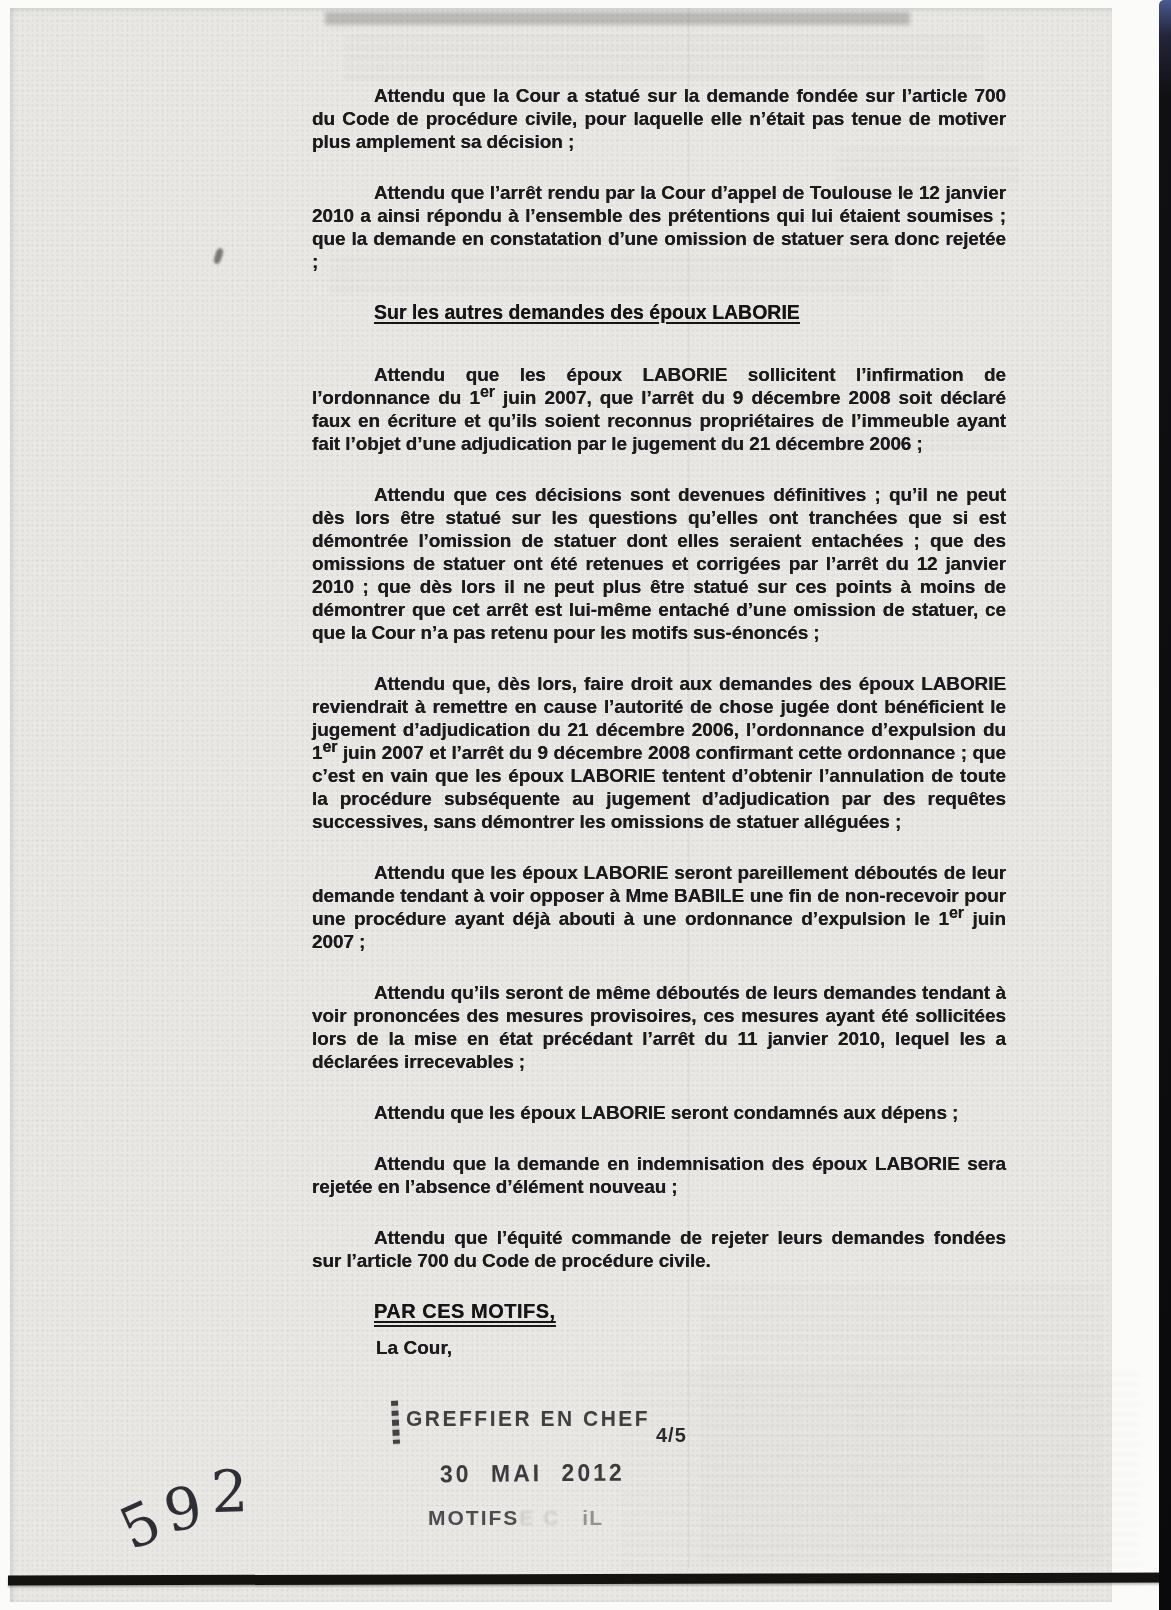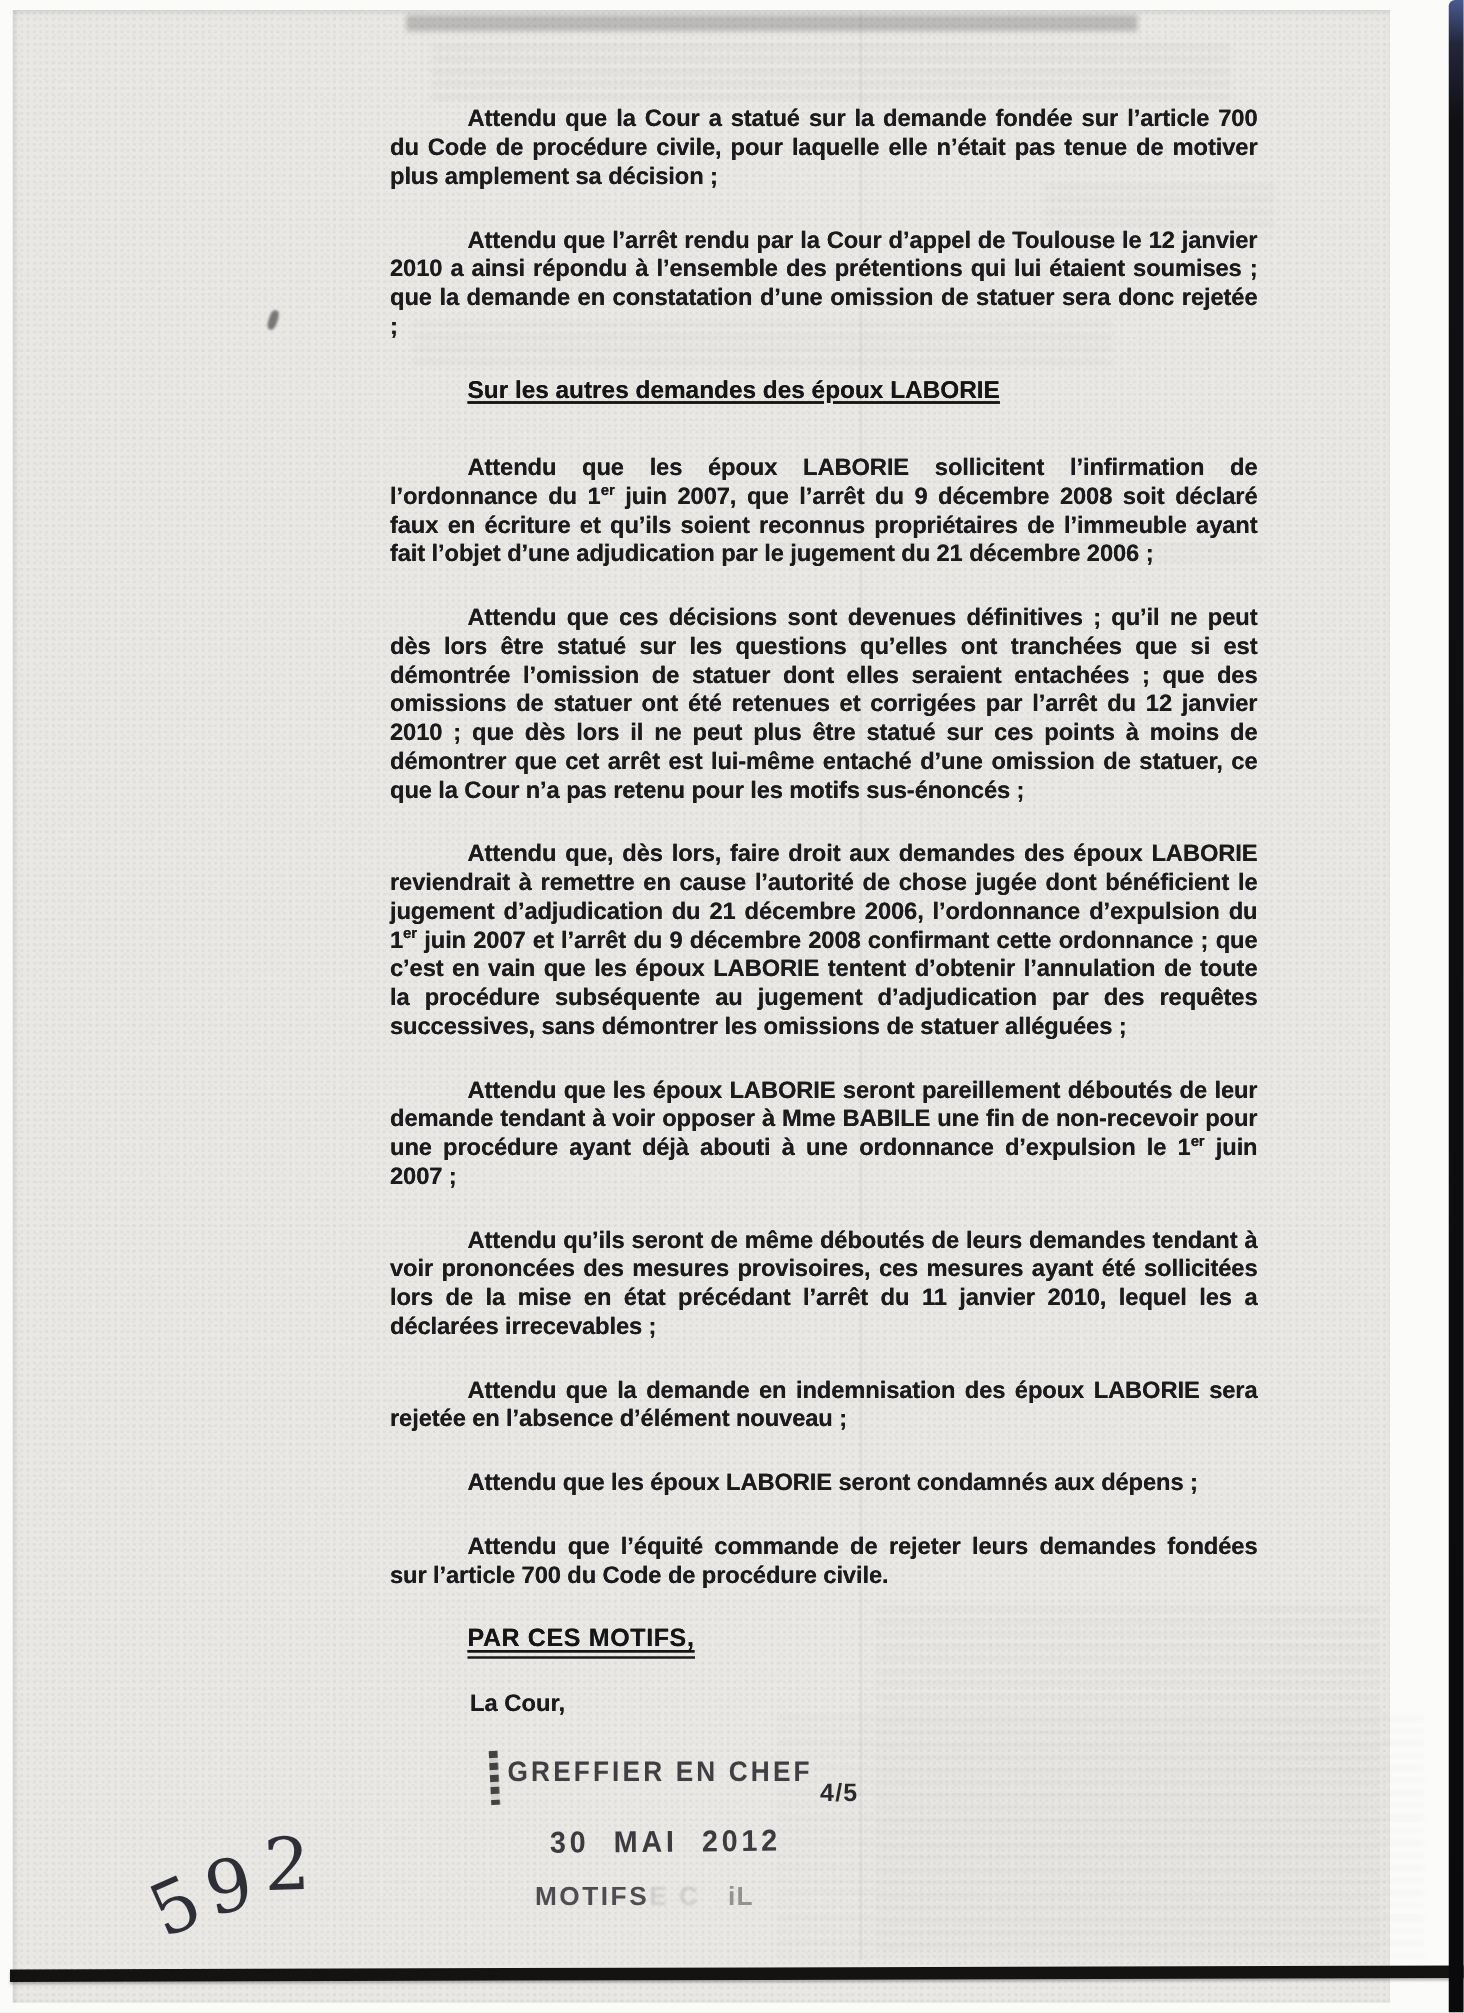--- a/index.html
+++ b/index.html
@@ -57,36 +57,36 @@
   
   .text-col{
     position:absolute;left:302px;top:76px;width:694px;
     color:#1b1b1d;
   }
   p.body{
     margin:0 0 28px;font-size:19px;line-height:23px;font-weight:700;
     text-align:justify;text-indent:62px;letter-spacing:-0.1px;
     text-shadow:0 0 .5px rgba(10,10,10,.85);
   }
-  sup{font-size:12px;line-height:0;vertical-align:super;}
+  sup{font-size:16px;line-height:0;vertical-align:super;}
   .head-wrap{margin:0 0 39px;}
   .subhead{
     display:inline-block;margin-left:62px;
     font-size:19.5px;font-weight:700;color:#151517;
     text-decoration:underline;text-decoration-thickness:2px;text-underline-offset:3px;
     text-shadow:0 0 .5px rgba(10,10,10,.85);
   }
   .motifs{
     display:inline-block;margin-left:62px;
     font-size:20px;font-weight:700;letter-spacing:.5px;color:#151517;
     text-decoration:underline;text-decoration-thickness:2px;text-underline-offset:3px;
     border-bottom:2px solid #1b1b1d;padding-bottom:2px;
     text-shadow:0 0 .5px rgba(10,10,10,.85);
   }
-  .motifs-wrap{margin:14px 0 26px;}
+  .motifs-wrap{margin:14px 0 10px;}
   .lacour{
     margin:0 0 12px 64px;font-size:19px;font-weight:700;color:#1b1b1d;
     text-shadow:0 0 .5px rgba(10,10,10,.85);
   }
   
   .stamp{position:absolute;font-weight:700;white-space:nowrap;}
   .greffier{
     left:396px;top:1398px;font-size:21px;letter-spacing:2.5px;
     color:rgba(40,40,44,.88);transform:scaleY(1.08);
   }
@@ -145,22 +145,22 @@
 
     <p class="body"><span>Attendu que les époux LABORIE sollicitent l’infirmation de l’ordonnance du 1</span><sup>er</sup><span> juin 2007, que l’arrêt du 9 décembre 2008 soit déclaré faux en écriture et qu’ils soient reconnus propriétaires de l’immeuble ayant fait l’objet d’une adjudication par le jugement du 21 décembre 2006 ;</span></p>
 
     <p class="body">Attendu que ces décisions sont devenues définitives ; qu’il ne peut dès lors être statué sur les questions qu’elles ont tranchées que si est démontrée l’omission de statuer dont elles seraient entachées ; que des omissions de statuer ont été retenues et corrigées par l’arrêt du 12 janvier 2010 ; que dès lors il ne peut plus être statué sur ces points à moins de démontrer que cet arrêt est lui-même entaché d’une omission de statuer, ce que la Cour n’a pas retenu pour les motifs sus-énoncés ;</p>
 
     <p class="body"><span>Attendu que, dès lors, faire droit aux demandes des époux LABORIE reviendrait à remettre en cause l’autorité de chose jugée dont bénéficient le jugement d’adjudication du 21 décembre 2006, l’ordonnance d’expulsion du 1</span><sup>er</sup><span> juin 2007 et l’arrêt du 9 décembre 2008 confirmant cette ordonnance ; que c’est en vain que les époux LABORIE tentent d’obtenir l’annulation de toute la procédure subséquente au jugement d’adjudication par des requêtes successives, sans démontrer les omissions de statuer alléguées ;</span></p>
 
     <p class="body"><span>Attendu que les époux LABORIE seront pareillement déboutés de leur demande tendant à voir opposer à Mme BABILE une fin de non-recevoir pour une procédure ayant déjà abouti à une ordonnance d’expulsion le 1</span><sup>er</sup><span> juin 2007 ;</span></p>
 
     <p class="body">Attendu qu’ils seront de même déboutés de leurs demandes tendant à voir prononcées des mesures provisoires, ces mesures ayant été sollicitées lors de la mise en état précédant l’arrêt du 11 janvier 2010, lequel les a déclarées irrecevables ;</p>
+    <p class="body">Attendu que les époux LABORIE seront condamnés aux dépens ;</p>
     <p class="body">Attendu que la demande en indemnisation des époux LABORIE sera rejetée en l’absence d’élément nouveau ;</p>
-    <p class="body">Attendu que les époux LABORIE seront condamnés aux dépens ;</p>
     <p class="body">Attendu que l’équité commande de rejeter leurs demandes fondées sur l’article 700 du Code de procédure civile.</p>
 
     <div class="motifs-wrap">
       <span class="motifs">PAR CES MOTIFS,</span>
     </div>
 
     <p class="lacour">La Cour,</p>
   </div>
 
   <div class="stamp greffier">

